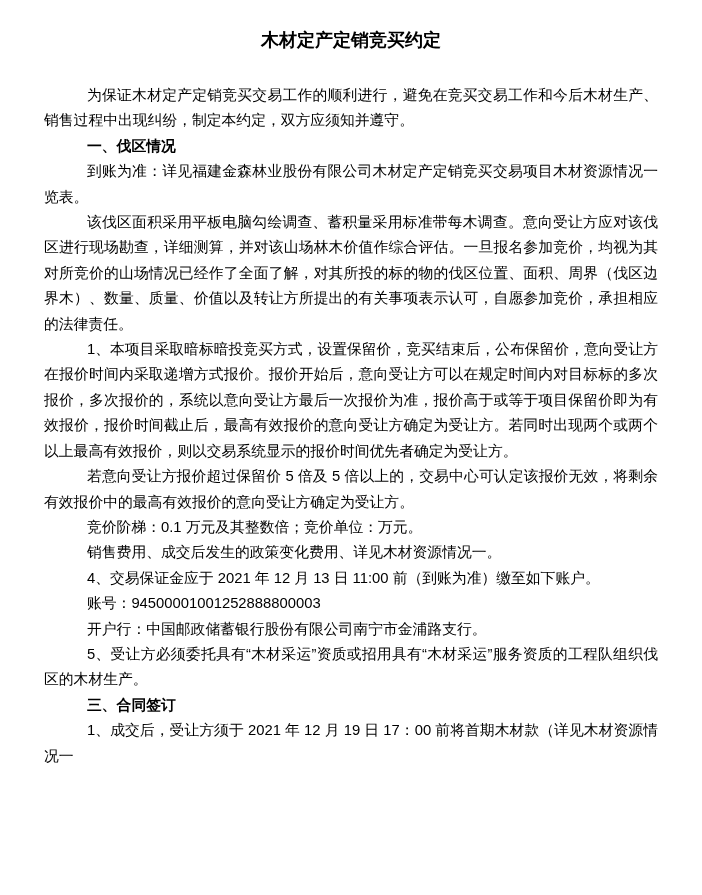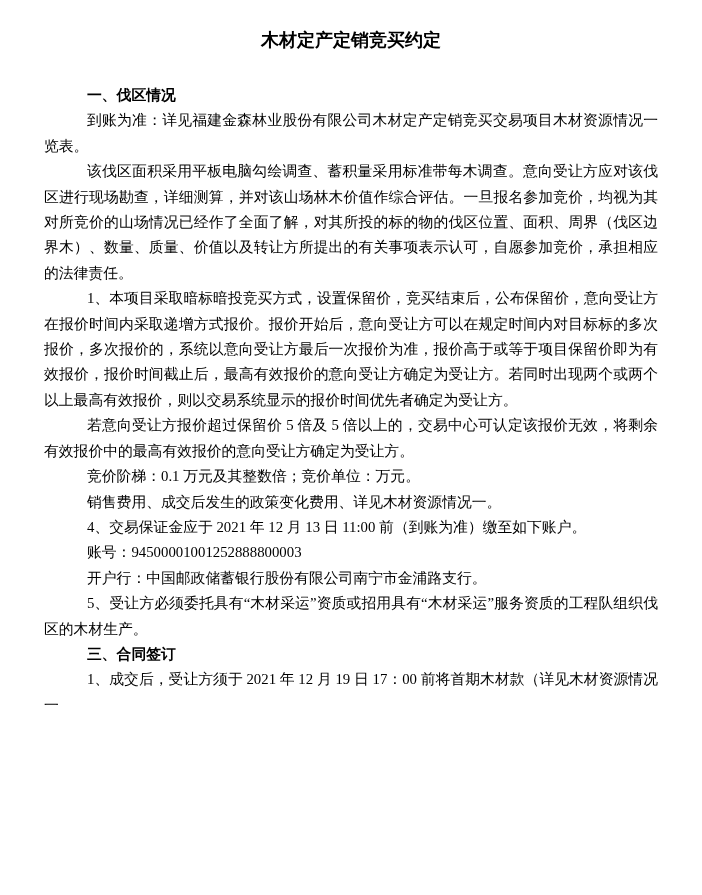--- a/index.html
+++ b/index.html
@@ -7,21 +7,21 @@
     padding: 0;
     background: #ffffff;
   }
   .page {
     position: relative;
     width: 702px;
     height: 895px;
     background: #ffffff;
     color: #000000;
     overflow: hidden;
-    font-family: Liberation Serif, serif;
+    font-family: Liberation Sans, sans-serif;
   }
   .doc {
     padding: 27px 44px 0 44px;
     font-size: 14.8px;
     line-height: 25.4px;
     text-align: justify;
   }
   .doc-title {
     margin: 0 0 30px 0;
     text-align: center;
@@ -39,20 +39,21 @@
     font-weight: bold;
   }
 </style>
 </head>
 <body>
 
 <div class="page">
   <div class="doc">
     <h1 class="doc-title">木材定产定销竞买约定</h1>
 
+    <p>为保证木材定产定销竞买交易工作的顺利进行，避免在竞买交易工作和今后木材生产、销售过程中出现纠纷，制定本约定，双方应须知并遵守。</p>
     <p class="heading">一、伐区情况</p>
     <p>到账为准：详见福建金森林业股份有限公司木材定产定销竞买交易项目木材资源情况一览表。</p>
     <p>该伐区面积采用平板电脑勾绘调查、蓄积量采用标准带每木调查。意向受让方应对该伐区进行现场勘查，详细测算，并对该山场林木价值作综合评估。一旦报名参加竞价，均视为其对所竞价的山场情况已经作了全面了解，对其所投的标的物的伐区位置、面积、周界（伐区边界木）、数量、质量、价值以及转让方所提出的有关事项表示认可，自愿参加竞价，承担相应的法律责任。</p>
     <p>1、本项目采取暗标暗投竞买方式，设置保留价，竞买结束后，公布保留价，意向受让方在报价时间内采取递增方式报价。报价开始后，意向受让方可以在规定时间内对目标标的多次报价，多次报价的，系统以意向受让方最后一次报价为准，报价高于或等于项目保留价即为有效报价，报价时间截止后，最高有效报价的意向受让方确定为受让方。若同时出现两个或两个以上最高有效报价，则以交易系统显示的报价时间优先者确定为受让方。</p>
     <p>若意向受让方报价超过保留价 5 倍及 5 倍以上的，交易中心可认定该报价无效，将剩余有效报价中的最高有效报价的意向受让方确定为受让方。</p>
     <p>竞价阶梯：0.1 万元及其整数倍；竞价单位：万元。</p>
     <p>销售费用、成交后发生的政策变化费用、详见木材资源情况一。</p>
     <p>4、交易保证金应于 2021 年 12 月 13 日 11:00 前（到账为准）缴至如下账户。</p>
     <p>账号：94500001001252888800003</p>
     <p>开户行：中国邮政储蓄银行股份有限公司南宁市金浦路支行。</p>

